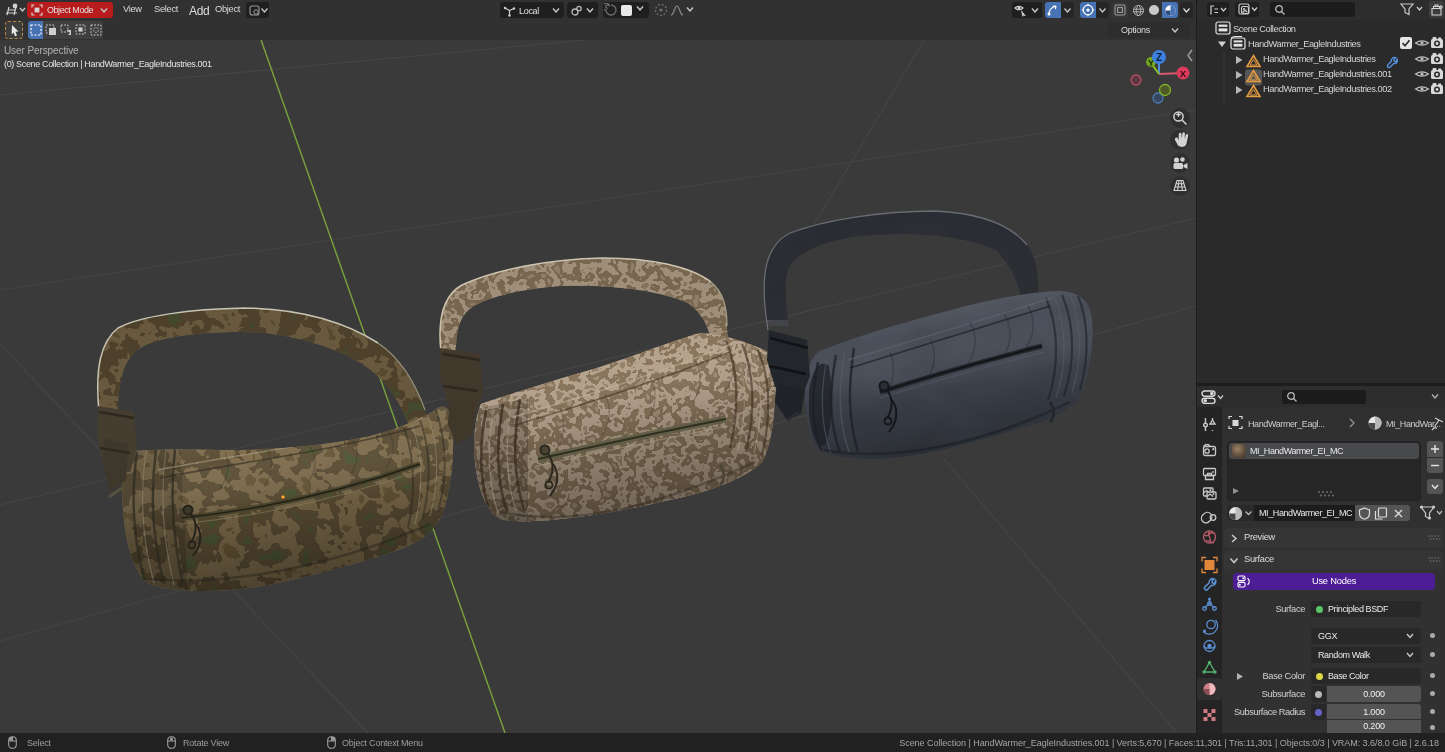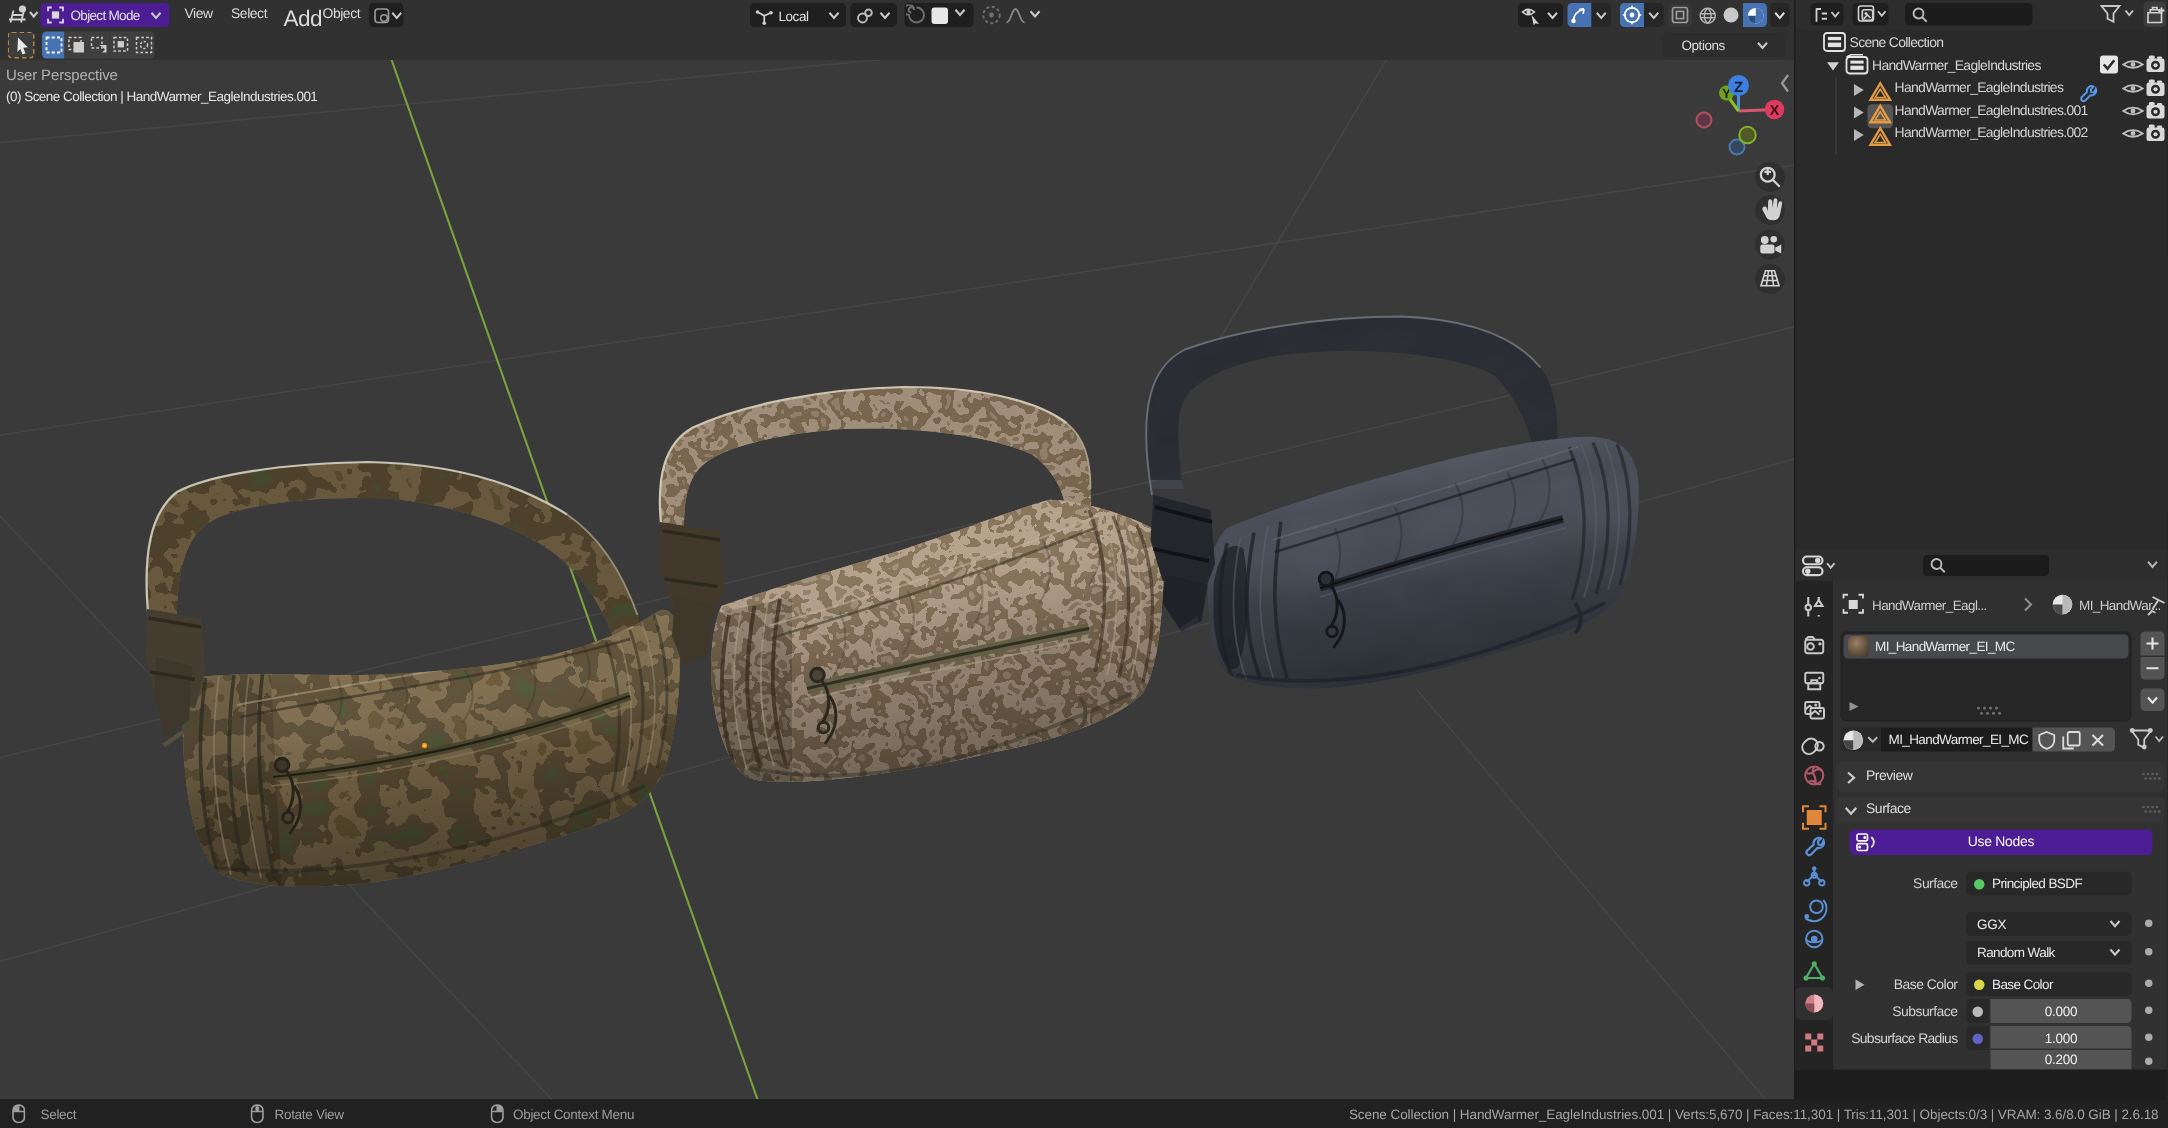--- a/index.html
+++ b/index.html
@@ -3,21 +3,21 @@
 <meta charset="utf-8">
 <style>
 * { margin:0; padding:0; box-sizing:border-box; }
 html,body { width:1445px; height:752px; overflow:hidden; background:#1d1d1d;
   font-family:"Liberation Sans", sans-serif; }
 #root { position:absolute; top:0; left:0; width:1445px; height:752px; }
 .abs { position:absolute; }
 #viewport { left:0; top:0; width:1196px; height:733px; background:#3a3a3a; overflow:hidden; }
 #vhead { left:0; top:0; width:1196px; height:40px; background:#313131; }
 #outliner { left:1197px; top:0; width:248px; height:383px; background:#2a2a2a; overflow:hidden;text-align:right; }
-#props { left:1197px; top:366px; width:248px; height:347px; background:#303030; overflow:hidden; }
+#props { left:1197px; top:386px; width:248px; height:347px; background:#303030; overflow:hidden; }
 #statusbar { left:0; top:733px; width:1445px; height:19px; background:#212121; color:#9d9d9d; font-size:9px; letter-spacing:-0.2px; }
 .txt { position:absolute; white-space:nowrap; }
 </style>
 </head>
 <body>
 <div id="root">
   <div id="viewport" class="abs">
     <svg id="scene" class="abs" style="left:0;top:0" width="1196" height="733" viewBox="0 0 1196 733">
       <defs>
         <filter id="fMC" x="-5%" y="-5%" width="110%" height="110%" color-interpolation-filters="sRGB">
@@ -321,35 +321,35 @@
     </svg>
     <div id="vhead" class="abs">
 
       <svg class="abs" style="left:4px;top:2px" width="22" height="16" viewBox="0 0 22 16">
         <g stroke="#d0d0d0" stroke-width="1.2" fill="none">
           <path d="M2 11 L13 11 M4 8 L11 8 M3 13 l2 -8 M10 13 l2 -8"></path>
           <circle cx="11" cy="4" r="2.4" fill="#d0d0d0" stroke="none"></circle>
         </g>
         <path d="M16 6 l2.5 3 l2.5 -3" stroke="#c8c8c8" stroke-width="1.4" fill="none"></path>
       </svg>
-      <div class="abs" style="left:27px;top:2px;width:86px;height:16px;background:#4c1d95;border-radius:3px;">
+      <div class="abs" style="left:27px;top:2px;width:86px;height:16px;background:#b91c1c;border-radius:3px;">
         <svg class="abs" style="left:4px;top:2px" width="12" height="12" viewBox="0 0 12 12">
           <g stroke="#d8d8d8" stroke-width="1.2" fill="none">
             <path d="M1 3.5 V1 H3.5 M8.5 1 H11 V3.5 M11 8.5 V11 H8.5 M3.5 11 H1 V8.5"></path>
             <rect x="3.6" y="3.6" width="4.8" height="4.8" fill="#d8d8d8" stroke="none"></rect>
           </g>
         </svg>
         <div class="txt" style="left:20px;top:3px;font-size:9px;letter-spacing:-0.45px;color:#e2e2e2;">Object Mode</div>
         <svg class="abs" style="left:72px;top:5px" width="10" height="7" viewBox="0 0 10 7">
             <path d="M2 1.5 l3 3.5 l3 -3.5" stroke="#c8c8c8" stroke-width="1.4" fill="none"></path>
           </svg>
       </div>
       <div class="txt" style="left:123px;top:4px;font-size:9.3px;letter-spacing:-0.3px;color:#dbdbdb;">View</div>
       <div class="txt" style="left:154px;top:4px;font-size:9.3px;letter-spacing:-0.3px;color:#dbdbdb;">Select</div>
-      <div class="txt" style="left:189px;top:4px;font-size:15px;letter-spacing:-0.3px;color:#dbdbdb;">Add</div>
+      <div class="txt" style="left:189px;top:4px;font-size:12px;letter-spacing:-0.3px;color:#dbdbdb;">Add</div>
       <div class="txt" style="left:215px;top:4px;font-size:9.3px;letter-spacing:-0.3px;color:#dbdbdb;">Object</div>
       <div class="abs" style="left:246px;top:2px;width:23px;height:16px;background:#1f1f1f;border-radius:3px;">
         <svg class="abs" style="left:3px;top:3px" width="11" height="11" viewBox="0 0 11 11">
           <rect x="1" y="1" width="9" height="9" rx="2" fill="none" stroke="#9a9a9a" stroke-width="1.1"></rect>
           <circle cx="7" cy="7" r="2.2" fill="none" stroke="#9a9a9a" stroke-width="1"></circle>
         </svg>
         <svg class="abs" style="left:14px;top:5px" width="9" height="7" viewBox="0 0 9 7">
             <path d="M1.5 1.5 l3 3.5 l3 -3.5" stroke="#c8c8c8" stroke-width="1.3" fill="none"></path>
           </svg>
       </div>

